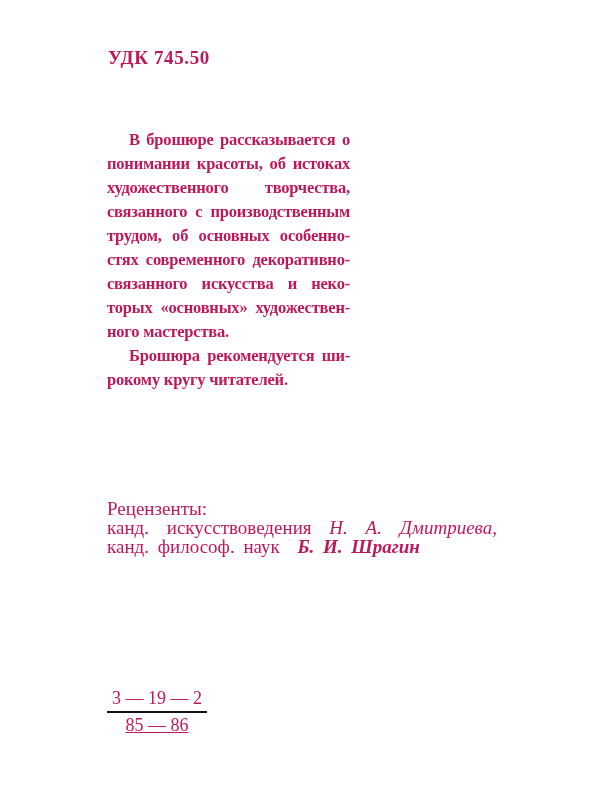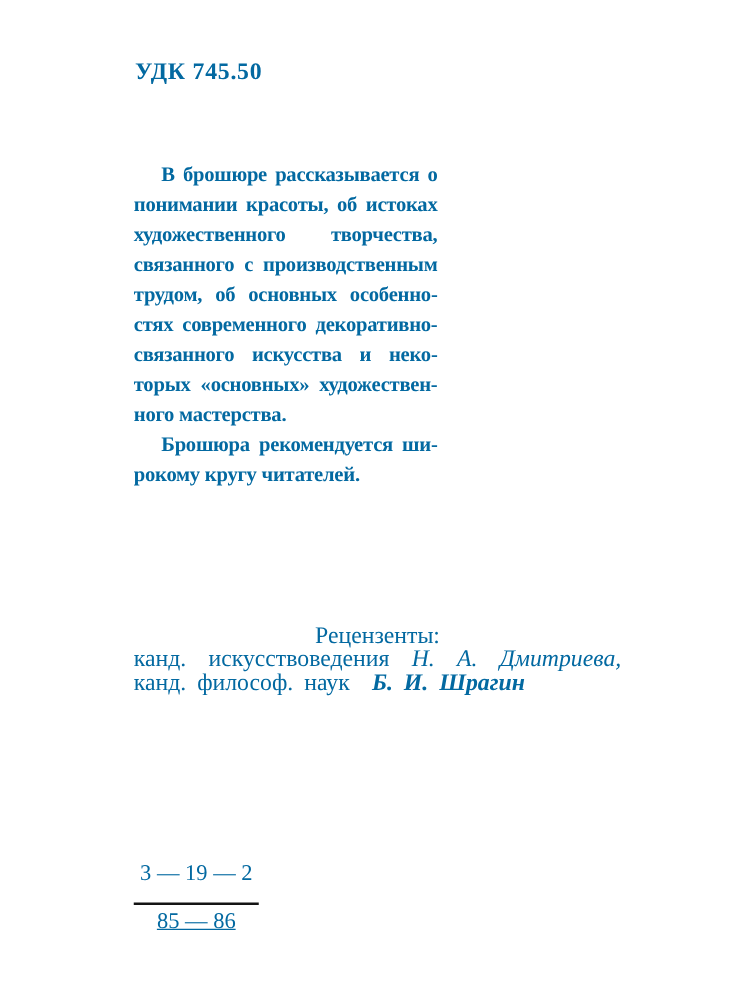--- a/index.html
+++ b/index.html
@@ -5,21 +5,21 @@
   html, body {
     margin: 0;
     padding: 0;
     background: #ffffff;
   }
   .page {
     position: relative;
     width: 600px;
     height: 785px;
     background: #ffffff;
-    color: #0369a1;
+    color: #be185d;
     overflow: hidden;
     font-family: "Liberation Sans", sans-serif;
   }
   .udk {
     position: absolute;
     left: 108px;
     top: 47px;
     font-family: "Liberation Serif", serif;
     font-weight: 700;
     font-size: 19px;
@@ -52,21 +52,21 @@
   .reviewers {
     position: absolute;
     left: 107px;
     top: 499px;
     width: 390px;
     font-family: "Liberation Serif", serif;
     font-size: 19px;
     line-height: 19px;
   }
   .reviewers .rev-heading {
-    text-align: center;
+    text-align: left;
   }
   .reviewers .rev-line {
     margin-top: 0;
   }
   .reviewers .rev-line.justify {
     text-align: justify;
     text-align-last: justify;
   }
   .reviewers .rev-line.loose {
     word-spacing: 4px;
@@ -82,21 +82,21 @@
     position: absolute;
     left: 107px;
     top: 688px;
     width: 100px;
     text-align: center;
     font-family: "Liberation Serif", serif;
     font-size: 18px;
     line-height: 20px;
   }
   .code-fraction .numerator {
-    padding-bottom: 14px;
+    padding-bottom: 3px;
     white-space: nowrap;
   }
   .code-fraction .rule {
     height: 0;
     border-top: 2px solid #141414;
   }
   .code-fraction .denominator {
     padding-top: 2px;
     white-space: nowrap;
     text-decoration: underline;

